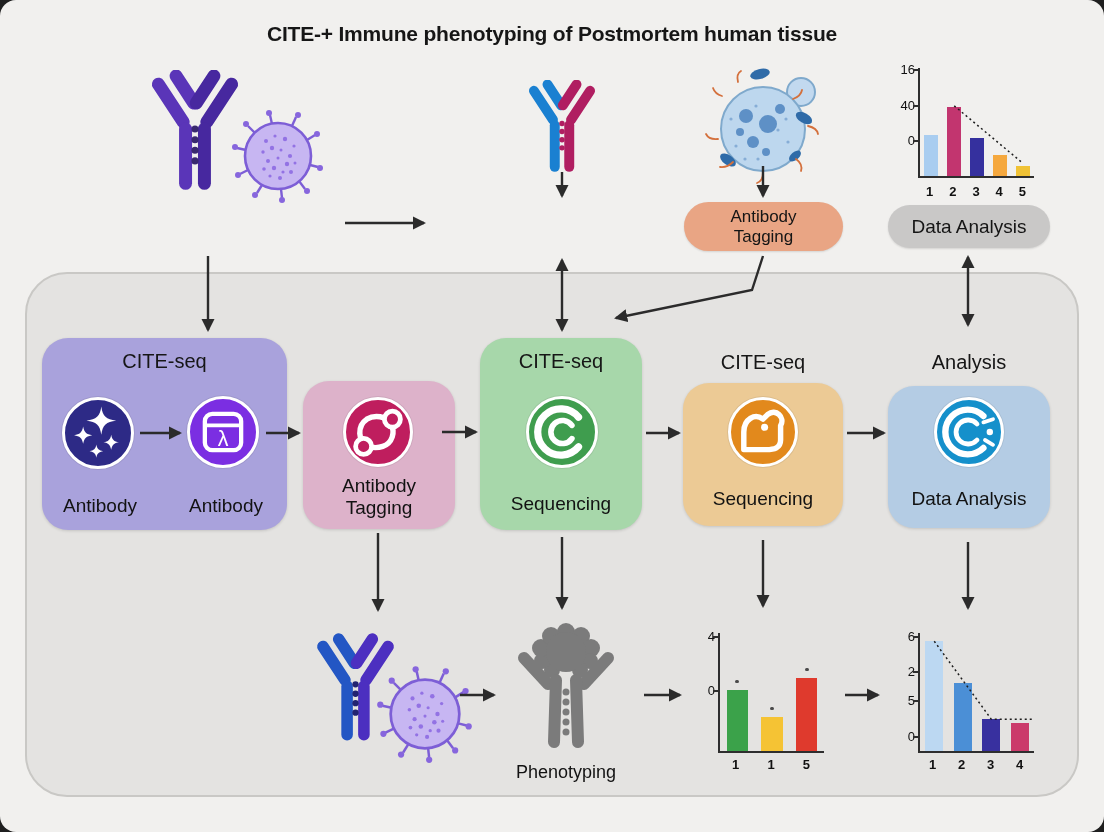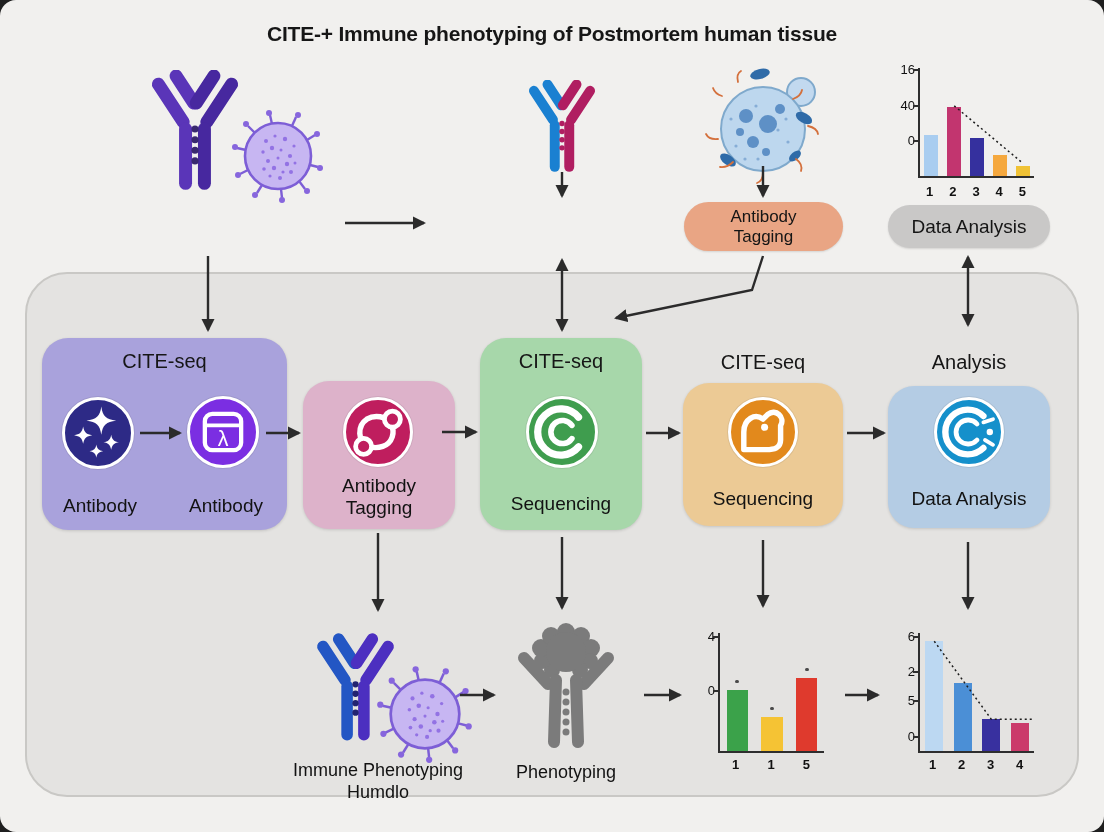--- a/index.html
+++ b/index.html
@@ -322,21 +322,20 @@
         <circle cx="59" cy="58" r="2.2"></circle>
         <circle cx="67" cy="57" r="1.5"></circle>
       <circle cx="36" cy="63" r="1.8"></circle>
         <circle cx="46" cy="62" r="2.2"></circle>
         <circle cx="55" cy="66" r="1.6"></circle>
       <circle cx="63" cy="66" r="2"></circle>
         <circle cx="42" cy="70" r="1.6"></circle>
         <circle cx="52" cy="72" r="2"></circle>
     </g>
   </svg>
-  <div class="caption" style="left:268px;top:760px;width:220px">Immune Phenotyping Humdlo</div>
 
   <svg class="abs" style="left:508px;top:622px;width:116px;height:128px" viewBox="0 0 116 128">
     <g fill="#7b7b7b">
       <circle cx="58" cy="10" r="9"></circle>
         <circle cx="73" cy="14" r="9"></circle>
         <circle cx="83" cy="26" r="9"></circle>
       <circle cx="82" cy="39" r="8"></circle>
         <circle cx="72" cy="48" r="8"></circle>
         <circle cx="44" cy="48" r="8"></circle>
       <circle cx="34" cy="39" r="8"></circle>

